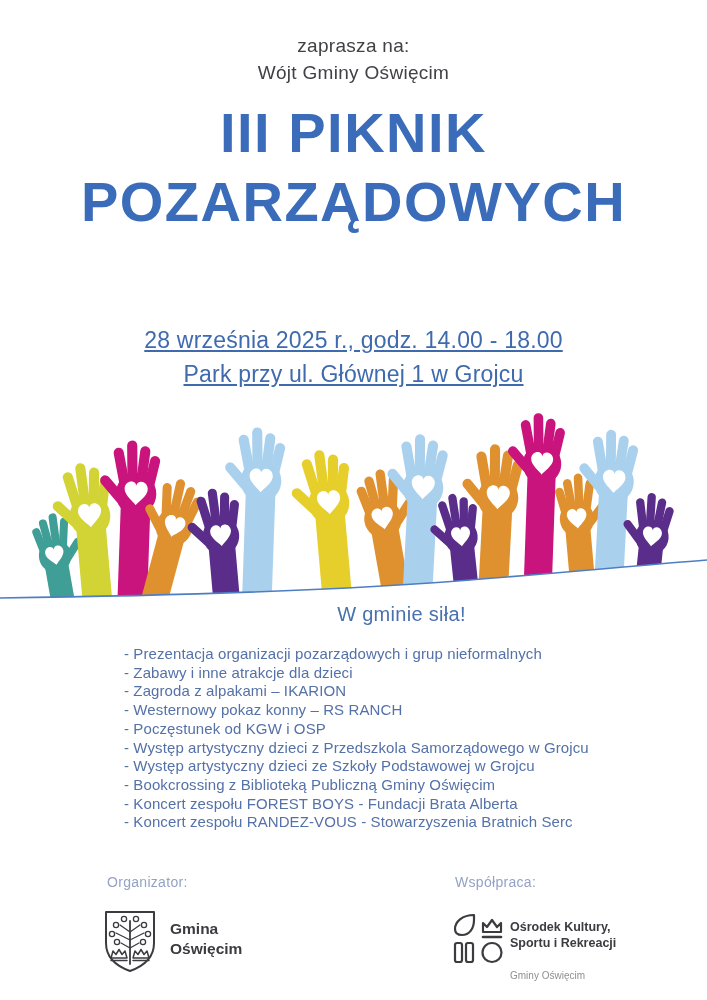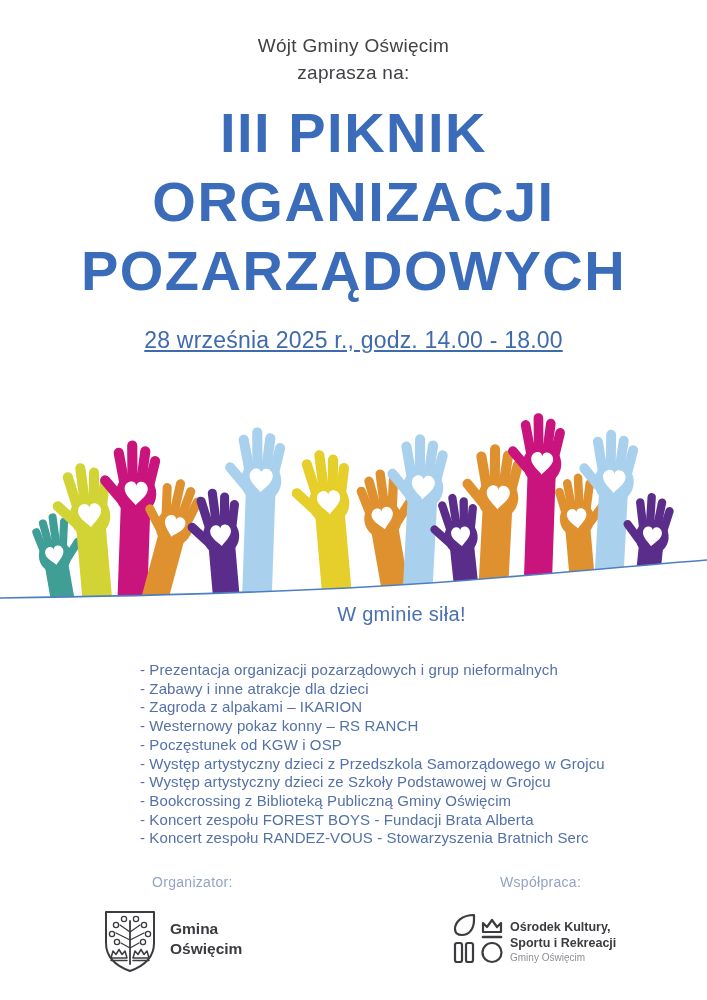--- a/index.html
+++ b/index.html
@@ -7,50 +7,50 @@
     width:707px;height:1000px;position:relative;background:#ffffff;
     font-family:"Liberation Sans",sans-serif;overflow:hidden;
   }
   .center{position:absolute;left:0;width:707px;text-align:center;}
   .header-block{top:32px;color:#414146;font-size:19px;line-height:27px;font-weight:500;letter-spacing:.3px;}
   .title-block{top:98px;color:#3a6cba;font-weight:700;font-size:56px;line-height:69px;letter-spacing:1.5px;}
   .date-block{top:323px;color:#3f6aae;font-size:23px;line-height:34px;font-weight:500;letter-spacing:.2px;text-decoration:underline;}
   .hands-svg{position:absolute;left:0;top:408px;width:707px;height:200px;display:block;}
   .tagline{top:603px;color:#4a70ae;font-size:20px;font-weight:500;letter-spacing:.3px;margin-left:48px;}
   .attractions{
-    position:absolute;left:124px;top:645px;margin:16px;padding:0;list-style:none;
+    position:absolute;left:124px;top:645px;margin:0;padding:0;list-style:none;
     color:#5471a8;font-size:15px;line-height:18.7px;letter-spacing:.1px;
   }
-  .footer-label{position:absolute;top:874px;color:#94a3c4;font-size:14px;letter-spacing:.3px;margin-left:45px;}
+  .footer-label{position:absolute;top:874px;color:#94a3c4;font-size:14px;letter-spacing:.3px;}
   .footer-label.org{left:107px;}
   .footer-label.coop{left:455px;}
   .logo-svg{position:absolute;}
   .gmina-logo{left:103px;top:910px;}
   .oksir-logo{left:452px;top:912px;}
   .gmina-name{position:absolute;left:170px;top:919px;color:#3b3b40;font-weight:700;font-size:15.5px;line-height:19.5px;}
   .oksir-name{position:absolute;left:510px;top:919px;color:#3b3b40;}
   .oksir-name .bold-line{font-weight:700;font-size:12.5px;line-height:16px;}
-  .oksir-name .small-line{font-size:10px;line-height:13px;color:#8f8f94;margin-top:0;}
+  .oksir-name .small-line{font-size:10px;line-height:13px;color:#8f8f94;margin-top:18px;}
 </style>
 </head>
 <body>
 
 <div class="center header-block">
+  <div>zaprasza na:</div>
   <div>Wójt Gminy Oświęcim</div>
-  <div>zaprasza na:</div>
 </div>
 
 <div class="center title-block">
   <div>III PIKNIK</div>
-  <div>ORGANIZACJI</div>
   <div>POZARZĄDOWYCH</div>
 </div>
 
 <div class="center date-block">
   <div>28 września 2025 r., godz. 14.00 - 18.00</div>
+  <div>Park przy ul. Głównej 1 w Grojcu</div>
 </div>
 
 <svg class="hands-svg" viewBox="0 0 707 200" xmlns="http://www.w3.org/2000/svg">
   <defs>
     <g id="hand-shape">
       <rect x="-19" y="0" width="38" height="300" fill="currentColor"></rect>
       <ellipse cx="0" cy="0" rx="26" ry="27" fill="currentColor"></ellipse>
       <g stroke="currentColor" stroke-width="13" stroke-linecap="round">
         <line x1="-20" y1="6" x2="-40" y2="-16"></line>
         <line x1="-15" y1="-12" x2="-24" y2="-52"></line>

